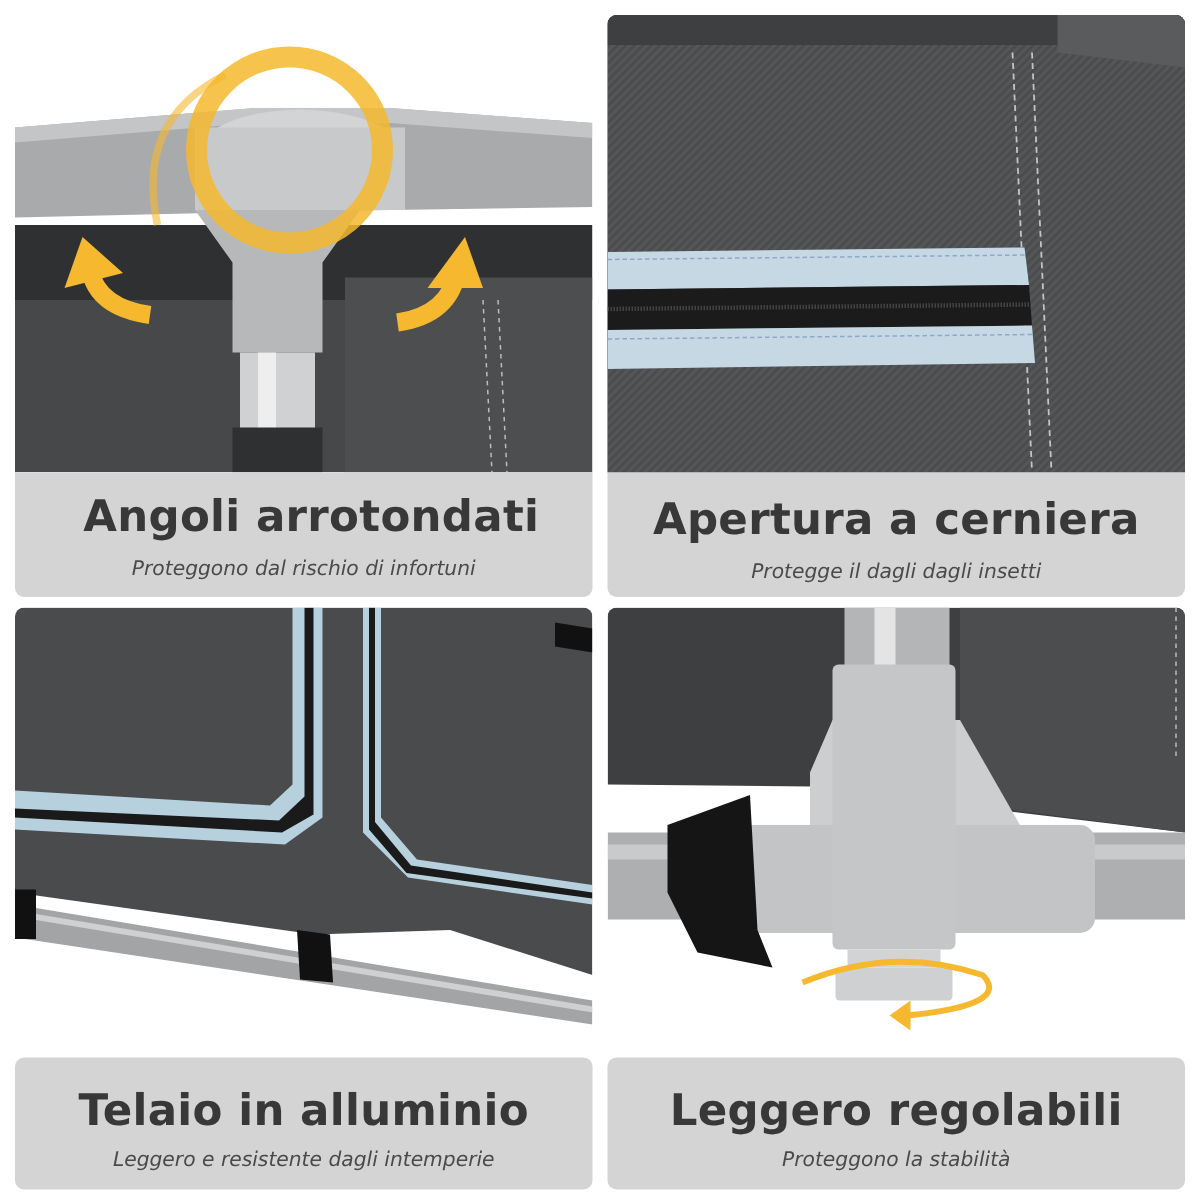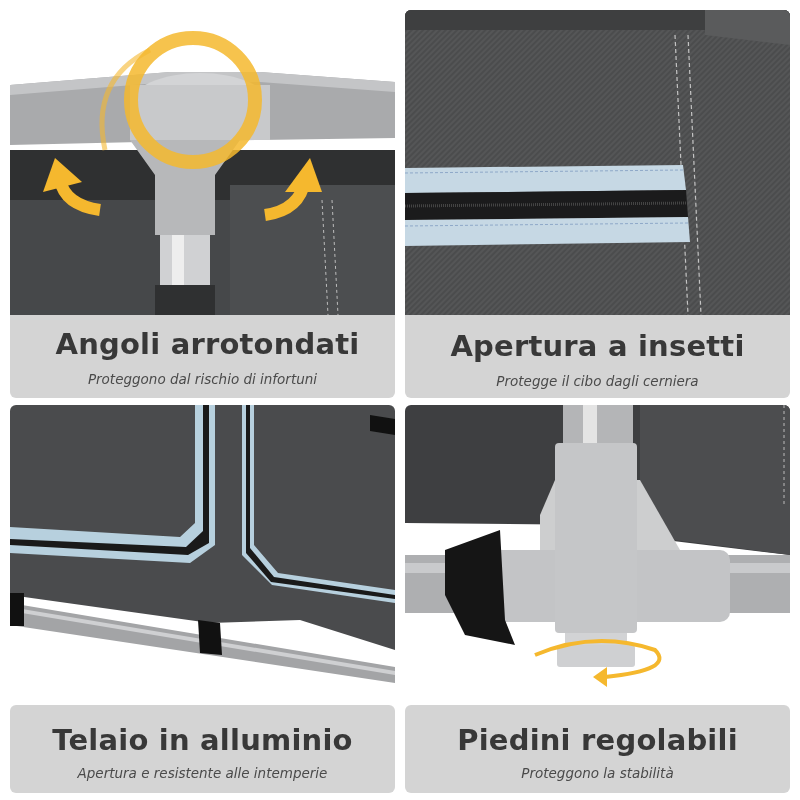--- a/index.html
+++ b/index.html
@@ -68,22 +68,22 @@
 
       <path d="M0 158 L278 155 L281 180 L0 183 Z" fill="#c6d8e4"></path>
       <line x1="0" y1="163" x2="278" y2="160" stroke="#8ea8c8" stroke-width="1" stroke-dasharray="3,2"></line>
       <path d="M0 183 L281 180 L283 207 L0 210 Z" fill="#1b1b1c"></path>
       <line x1="0" y1="196" x2="282" y2="193" stroke="#444" stroke-width="3" stroke-dasharray="1,1"></line>
       <path d="M0 210 L283 207 L285 232 L0 236 Z" fill="#c6d8e4"></path>
       <line x1="0" y1="216" x2="283" y2="213" stroke="#8ea8c8" stroke-width="1" stroke-dasharray="3,2"></line>
     </svg>
   </div>
   <div class="caption" style="left:0;top:305px;width:385px;height:83px;">
-    <span class="cap-title" style="margin-top:14px;">Apertura a insetti</span>
-    <span class="cap-sub">Protegge il cibo dagli cerniera</span>
+    <span class="cap-title" style="margin-top:14px;">Apertura a cerniera</span>
+    <span class="cap-sub">Protegge il dagli dagli insetti</span>
   </div>
 </div>
 
 <div class="cell" style="left:10px;top:405px;width:385px;height:497px;">
   <div class="photo" style="left:0;top:0;width:385px;height:300px;background:#ffffff;">
     <svg viewBox="0 0 385 300" preserveAspectRatio="none">
       <path d="M0 0 L385 0 L385 245 L290 215 L200 218 L0 190 Z" fill="#4a4b4d"></path>
 
       <path d="M185 0 L205 0 L205 140 L180 158 L0 148 L0 122 L170 132 L185 118 Z" fill="#b7d0de"></path>
       <path d="M193 0 L199 0 L199 138 L178 150 L0 140 L0 134 L176 142 L193 126 Z" fill="#1a1a1a"></path>
@@ -93,21 +93,21 @@
       <path d="M360 10 L385 14 L385 30 L360 26 Z" fill="#111"></path>
 
       <path d="M0 198 L385 262 L385 278 L0 220 Z" fill="#a3a4a6"></path>
       <path d="M0 202 L385 266 L385 270 L0 206 Z" fill="#cfd0d2"></path>
       <rect x="0" y="188" width="14" height="33" fill="#111"></rect>
       <path d="M188 215 L210 218 L212 250 L190 248 Z" fill="#111"></path>
     </svg>
   </div>
   <div class="caption full" style="left:0;top:300px;width:385px;height:88px;">
     <span class="cap-title" style="margin-top:18px;">Telaio in alluminio</span>
-    <span class="cap-sub" style="margin-top:7px;">Apertura e resistente alle intemperie</span>
+    <span class="cap-sub" style="margin-top:7px;">Leggero e resistente dagli intemperie</span>
   </div>
 </div>
 
 <div class="cell" style="left:405px;top:405px;width:385px;height:388px;">
   <div class="photo" style="left:0;top:0;width:385px;height:300px;background:#ffffff;">
     <svg viewBox="0 0 385 300" preserveAspectRatio="none">
       <path d="M0 0 L385 0 L385 150 L260 135 L200 120 L0 118 Z" fill="#3e3f41"></path>
       <path d="M235 0 L385 0 L385 150 L270 135 L235 100 Z" fill="#4c4d4f"></path>
       <line x1="379" y1="0" x2="379" y2="100" stroke="#bbb" stroke-dasharray="3,3"></line>
 
@@ -124,16 +124,16 @@
       <path d="M40 145 L95 125 L100 215 L110 240 L60 230 L40 190 Z" fill="#151515"></path>
 
       <rect x="160" y="228" width="62" height="12" fill="#d2d3d5"></rect>
       <rect x="152" y="240" width="78" height="22" rx="3" fill="#cfd0d2"></rect>
 
       <path d="M130 250 Q190 225 250 245 Q270 265 200 272" fill="none" stroke="#f5b82e" stroke-width="4"></path>
       <polygon points="188,272 202,262 202,282" fill="#f5b82e"></polygon>
     </svg>
   </div>
   <div class="caption full" style="left:0;top:300px;width:385px;height:88px;">
-    <span class="cap-title" style="margin-top:18px;">Piedini regolabili</span>
+    <span class="cap-title" style="margin-top:18px;">Leggero regolabili</span>
     <span class="cap-sub" style="margin-top:7px;">Proteggono la stabilità</span>
   </div>
 </div>
 
 </body></html>

